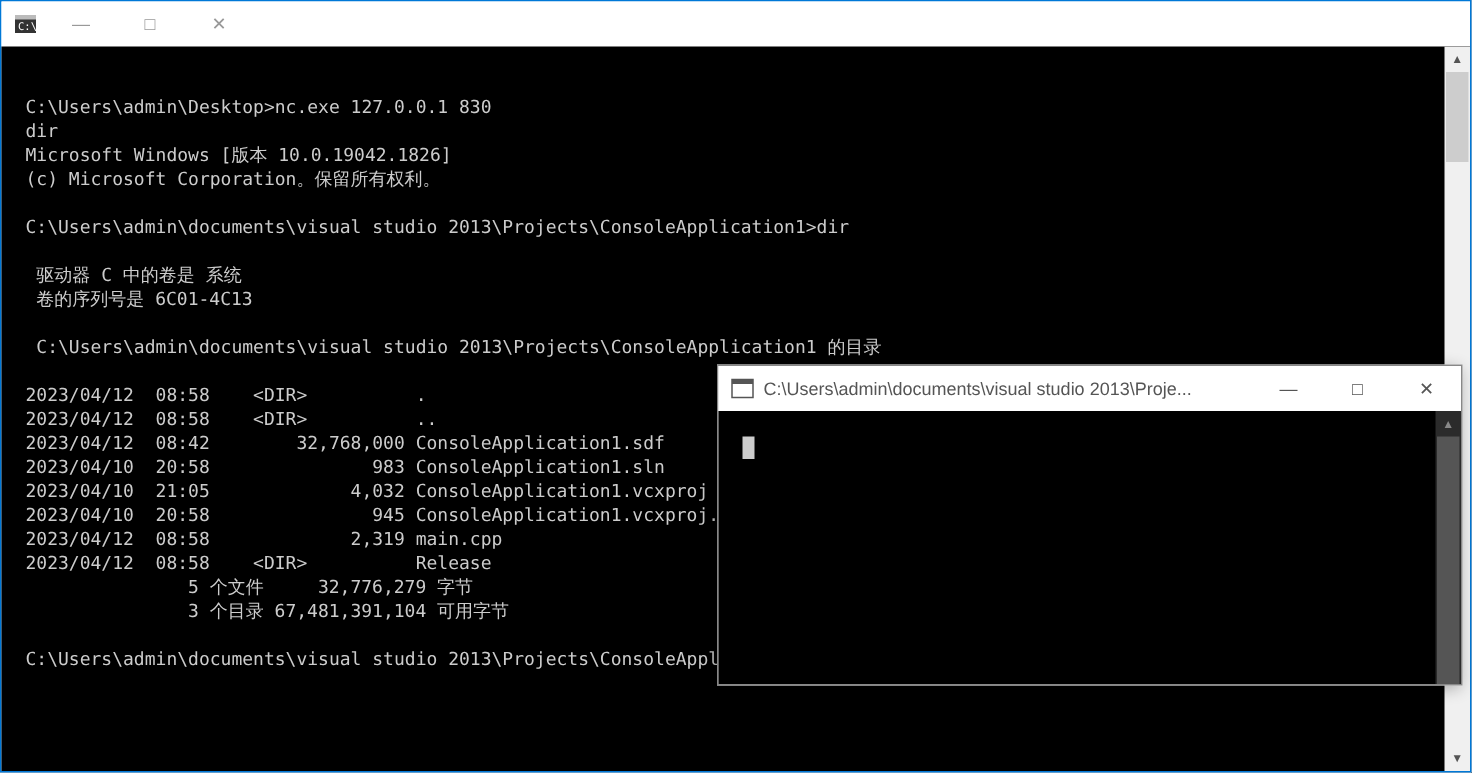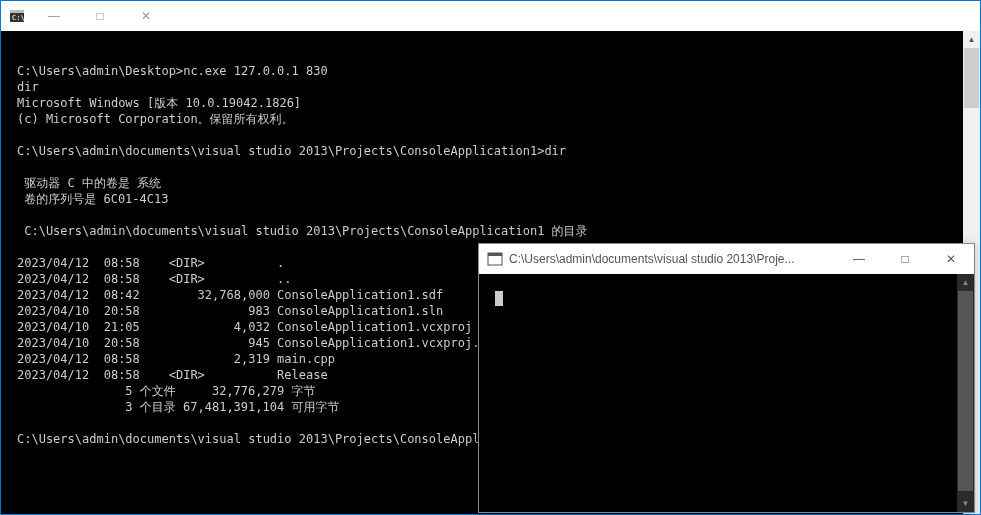--- a/index.html
+++ b/index.html
@@ -1,20 +1,20 @@
 <!DOCTYPE html>
 <html><head>
 <meta charset="utf-8">
 <style>
 * { margin: 0; padding: 0; box-sizing: border-box; }
 body { font-family: "Segoe UI", sans-serif; width: 981px; height: 515px; overflow: hidden; background: #fff; }
 
 .window { position: absolute; border: 1px solid #0078d7; background: #fff; display: flex; flex-direction: column; }
 .window.main { left: 0; top: 0; width: 981px; height: 515px; }
-.window.sub { left: 478px; top: 243px; width: 497px; height: 270px; border: 1px solid #888; box-shadow: -2px 2px 10px rgba(0,0,0,0.3); }
+.window.sub { left: 478px; top: 243px; width: 497px; height: 214px; border: 1px solid #888; box-shadow: -2px 2px 10px rgba(0,0,0,0.3); }
 
 .titlebar { height: 30px; background: #fff; display: flex; align-items: center; padding-left: 8px; font-size: 12px; color: #555; }
 .titlebar.inactive { color: #888; }
 .titlebar .icon { width: 16px; height: 16px; margin-right: 6px; display: flex; align-items: center; justify-content: center; }
 .titlebar .title { flex: 1; white-space: nowrap; overflow: hidden; text-overflow: ellipsis; }
 .titlebar .controls { display: flex; height: 100%; }
 .titlebar .ctrl { width: 46px; height: 100%; display: flex; align-items: center; justify-content: center; color: #555; }
 .titlebar.inactive .ctrl { color: #999; }
 
 .client { flex: 1; background: #000; position: relative; overflow: hidden; }

